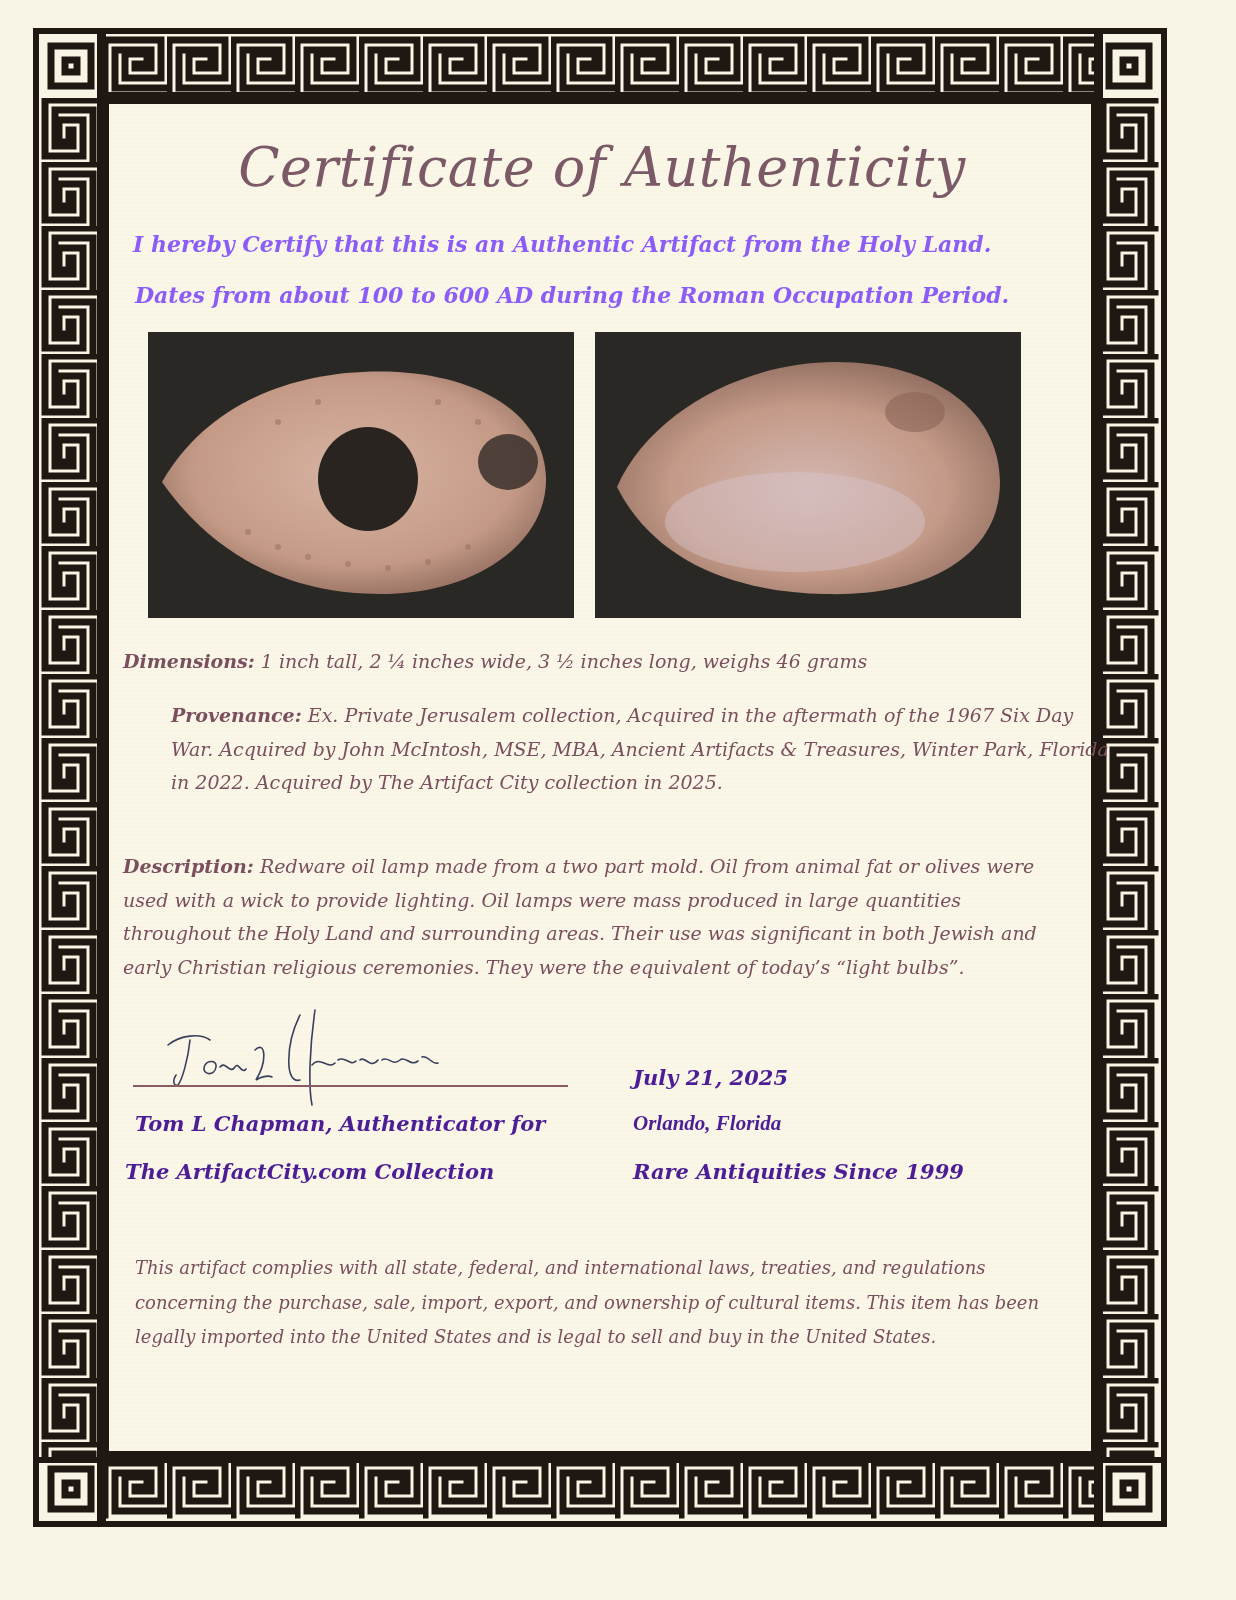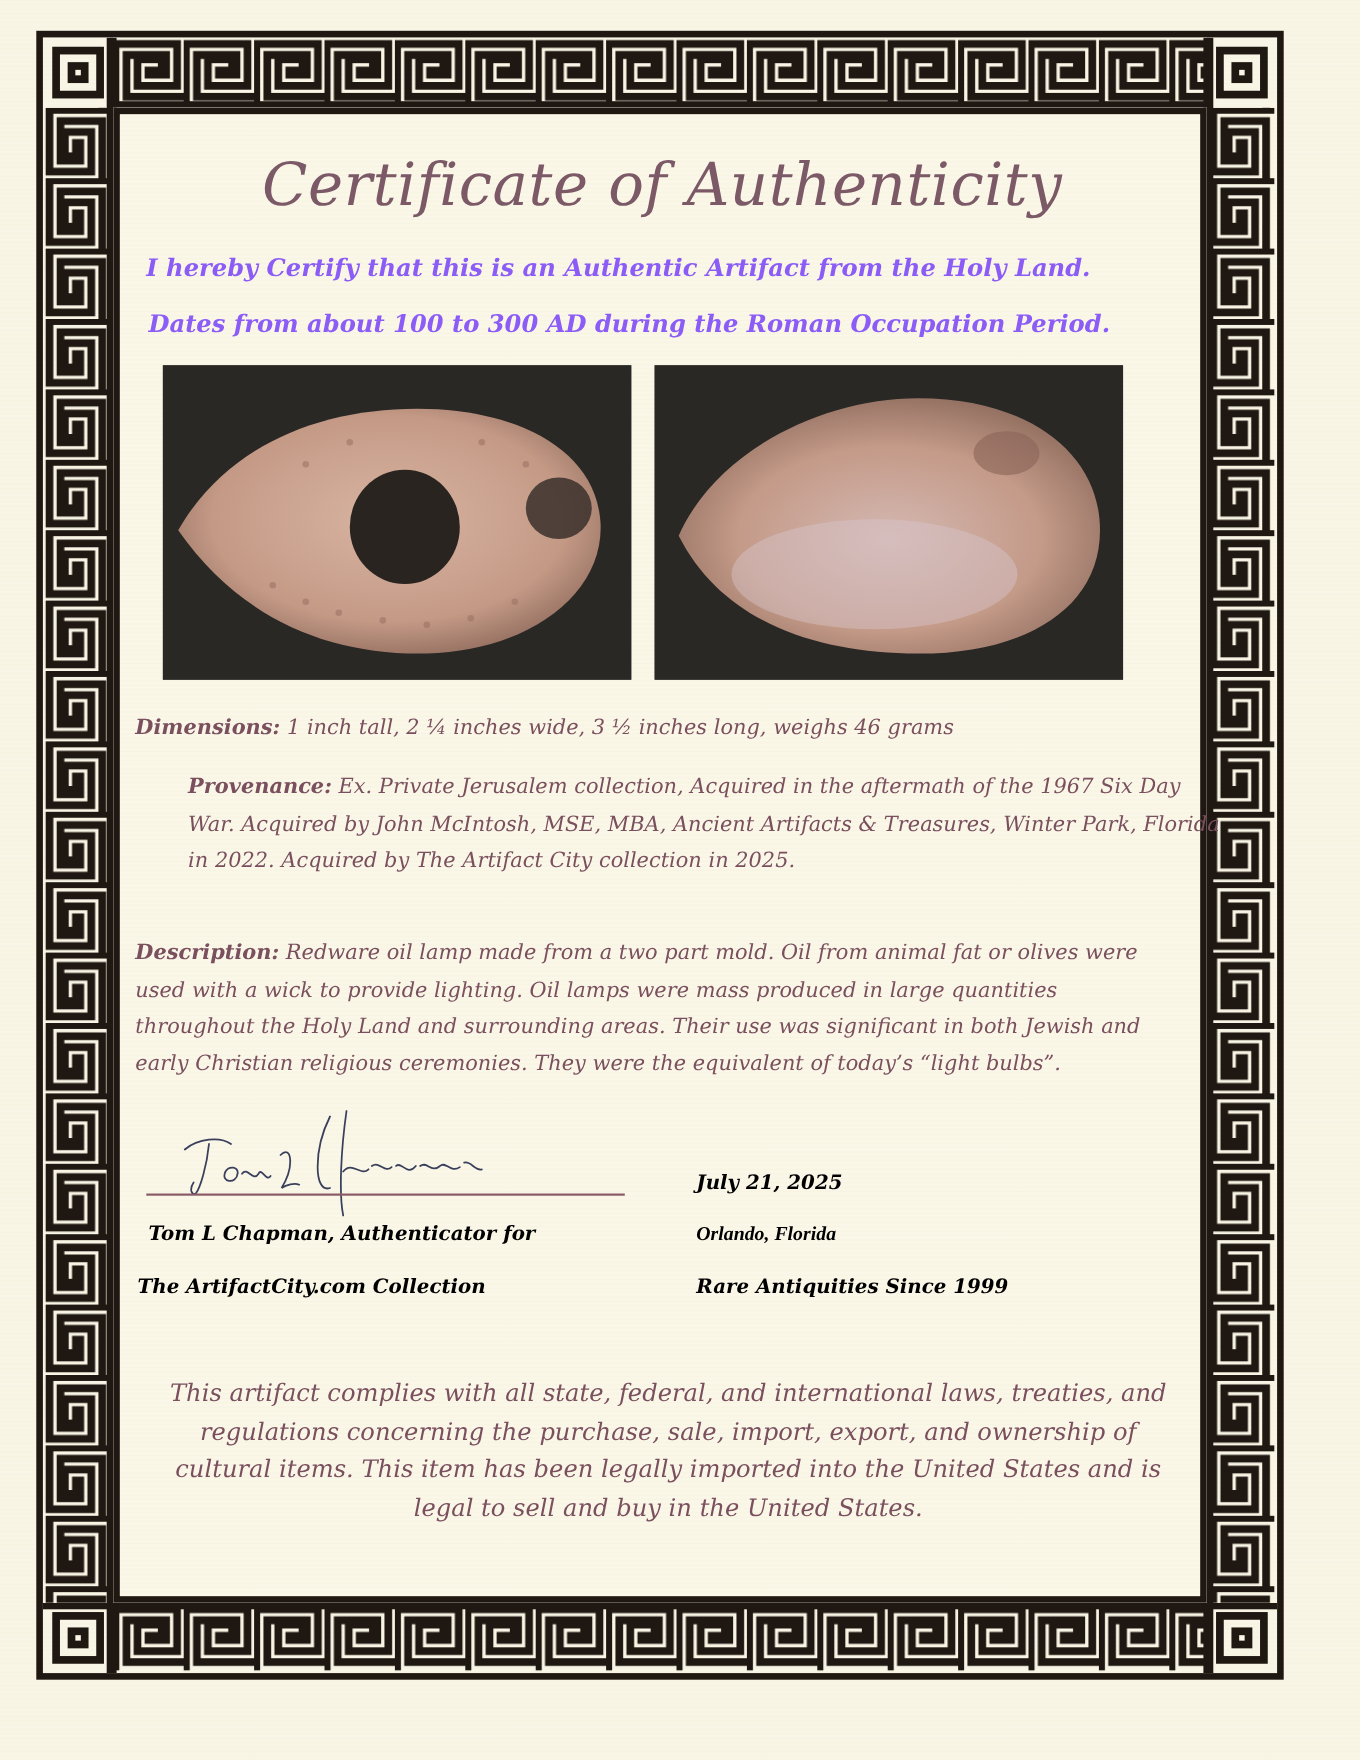--- a/index.html
+++ b/index.html
@@ -55,31 +55,31 @@
   .para b { font-weight:bold; }
   .dims { top:645px; }
   .prov { top:699px;margin-left:48px; }
   .desc { top:850px; }
   .sig-line {
     position:absolute; left:133px; top:1085px; width:435px; height:2px; background:#8a5a66;
   }
   .signature { position:absolute; left:160px; top:1005px; width:300px; height:110px; }
   .sig-text {
     position:absolute; font-family:"DejaVu Serif", serif; font-style:italic; font-weight:bold;
-    font-size:18px; color:#000000; white-space:nowrap;
+    font-size:21px; color:#4c1d95; white-space:nowrap;
   }
   .s-name { left:135px; top:1111px; }
   .s-org { left:125px; top:1159px; }
   .s-date { left:633px; top:1065px; }
   .s-city { left:633px; top:1111px;font-family:Liberation Serif, serif; }
   .s-since { left:633px; top:1159px; }
   .legal {
     position:absolute; left:135px; top:1251px; width:945px;
-    font-family:"DejaVu Serif", serif; font-style:italic; font-size:22px;
-    line-height:34.5px; color:#7a4f5e;text-align:center;
+    font-family:"DejaVu Serif", serif; font-style:italic; font-size:18px;
+    line-height:34.5px; color:#7a4f5e;
   }
 </style>
 </head>
 <body>
 
 <div class="page-bg"></div>
 <div class="frame"></div>
 
 <div class="band band-top">
   <svg width="1122" height="64" viewBox="0 0 1122 64">
@@ -140,21 +140,21 @@
     <rect x="0" y="64" width="64" height="1359" fill="url(#keyV2)"></rect>
     <rect x="0" y="0" width="6" height="1487" fill="#1f1711"></rect>
   </svg>
 </div>
 
 <div class="inner-line"></div>
 <div class="content"></div>
 
 <div class="title">Certificate of Authenticity</div>
 <div class="line cert1">I hereby Certify that this is an Authentic Artifact from the Holy Land.</div>
-<div class="line cert2">Dates from about 100 to 300 AD during the Roman Occupation Period.</div>
+<div class="line cert2">Dates from about 100 to 600 AD during the Roman Occupation Period.</div>
 
 <div class="photo photo-left">
   <svg width="426" height="286" viewBox="0 0 426 286">
     <defs>
       <radialGradient id="clay1" cx="50%" cy="45%" r="60%">
         <stop offset="0%" stop-color="#d8b4a2"></stop>
         <stop offset="70%" stop-color="#c49a86"></stop>
         <stop offset="100%" stop-color="#8f6a5c"></stop>
       </radialGradient>
     </defs>

